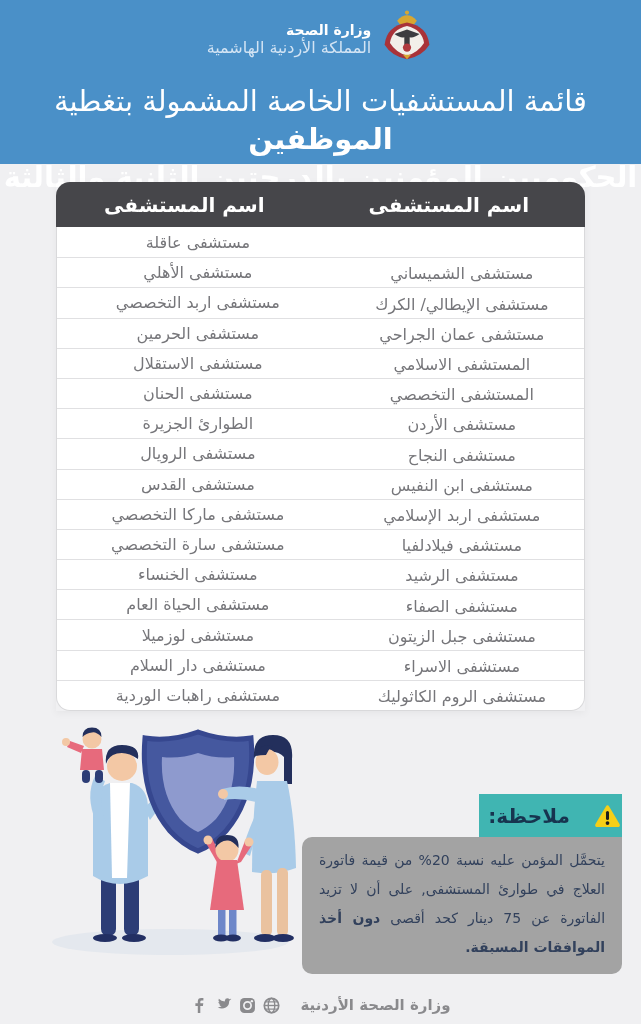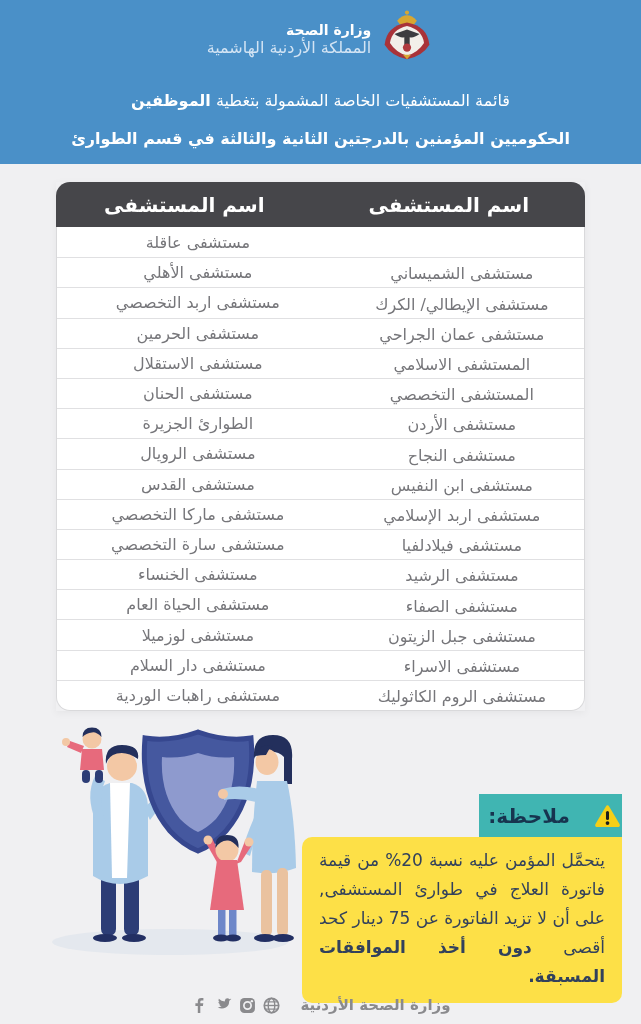--- a/index.html
+++ b/index.html
@@ -16,21 +16,21 @@
   }
   .logo-row {
     position:absolute; top:9px; left:0; width:100%;
     display:flex; justify-content:center; align-items:center; gap:9px;
   }
   .logo-text { text-align:right; direction:rtl;margin-top:6px; }
   .ministry  { color:#ffffff; font-weight:bold; font-size:14px; line-height:20px; }
   .kingdom   { color:#d3e4f4; font-size:16px; line-height:16px; }
   .titles {
     position:absolute; top:82px; left:0; width:100%;
-    text-align:center; color:#ffffff; font-size:16px; line-height:38px;
+    text-align:center; color:#ffffff; font-size:29px; line-height:38px;
   }
   .t-normal { font-weight:400; }
   .t-bold   { font-weight:bold; }
 
   
   .htable {
     position:absolute; top:182px; right:56px; width:529px;
     box-shadow:0 2px 8px rgba(0,0,0,0.05);
   }
   .thead {
@@ -55,22 +55,22 @@
 
   
   .note-label {
     position:absolute; top:794px; right:19px; width:143px; height:43px;
     background:#40b5b2; display:flex; align-items:center; justify-content:center;
     gap:24px; direction:rtl;padding-left:8px;
   }
   .note-label-text { font-size:20px; font-weight:bold; color:#17344f; }
   .note-body {
     position:absolute; top:837px; right:19px; width:320px;
-    background:#fde047; border-radius:0 0 10px 10px; border-top-left-radius:10px;
-    padding:9px 17px 12px; font-size:17px; line-height:29px;
+    background:#a3a3a3; border-radius:0 0 10px 10px; border-top-left-radius:10px;
+    padding:9px 17px 12px; font-size:14px; line-height:29px;
     color:#32415c; text-align:justify; direction:rtl;
   }
   .nb-bold { font-weight:bold; }
 
   
   .footer {
     position:absolute; bottom:10px; left:0; width:100%;
     display:flex; justify-content:center; align-items:center; gap:21px;
     direction:rtl;
   }

